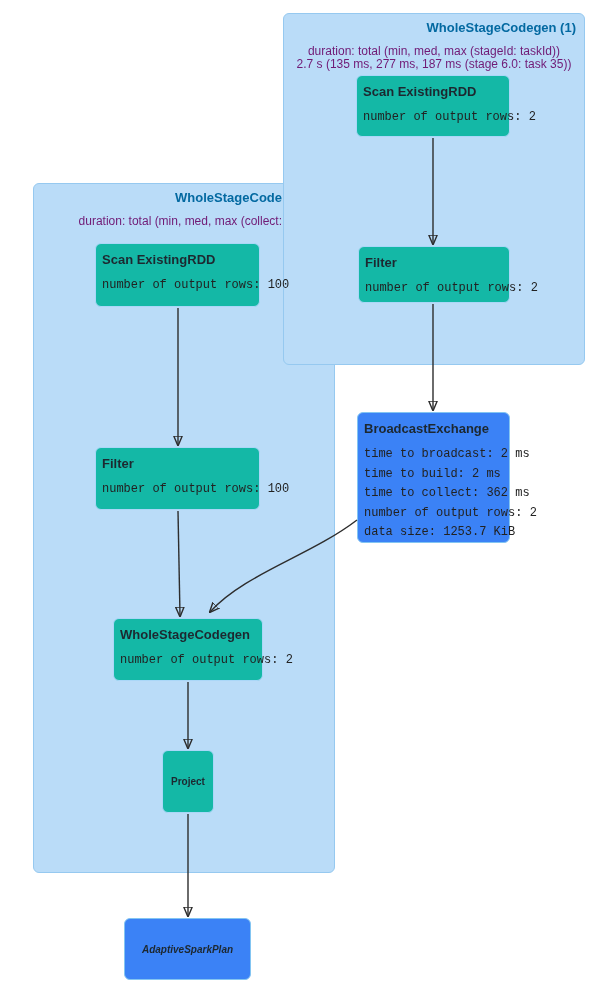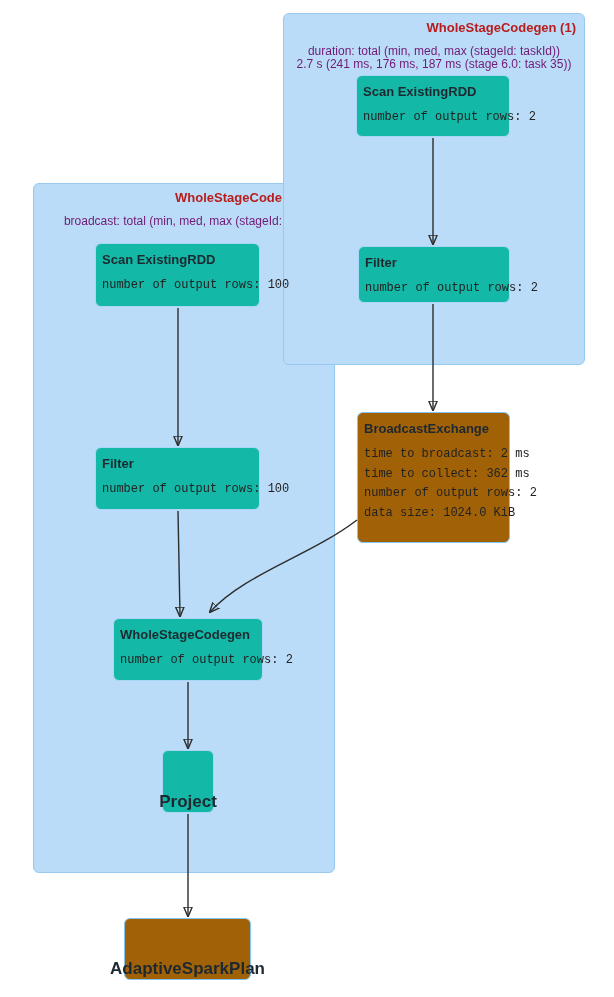--- a/index.html
+++ b/index.html
@@ -25,21 +25,21 @@
   #cluster-wsc2 { left: 33px;  top: 183px; width: 302px; height: 690px; }
   #cluster-wsc1 { left: 283px; top: 13px;  width: 302px; height: 352px; }
 
   .cluster-title {
     position: absolute;
     top: 6px;
     font-size: 13px;
     font-weight: bold;
     line-height: 15px;
     white-space: nowrap;
-    color: #b91c1c;
+    color: #0369a1;
   }
   #cluster-wsc1 .cluster-title { left: 8px; right: 8px;  text-align: right; }
   #cluster-wsc2 .cluster-title { left: 0;   right: 52px; text-align: right; }
 
   .cluster-duration {
     position: absolute;
     top: 31px;
     font-size: 12px;
     line-height: 13px;
     white-space: nowrap;
@@ -52,21 +52,21 @@
   
   .node {
     position: absolute;
     background: #14b8a6;
     border: 1px solid #aad7f8;
     border-radius: 6px;
     box-sizing: border-box;
     font-size: 12px;
   }
   .node.standalone {
-    background: #a16207;
+    background: #3b82f6;
     border-color: #83c5f2;
   }
   .node-title {
     position: absolute;
     top: 8px; left: 6px; right: 3px;
     font-size: 13px;
     font-weight: bold;
     line-height: 15px;
     white-space: nowrap;
     color: #1d2830;
@@ -74,36 +74,36 @@
   .node-metric, .node-metrics {
     position: absolute;
     top: 32px; left: 6px;
     line-height: 19.5px;
     white-space: nowrap;
     font-family: Liberation Mono, monospace;
   }
   .node-metrics span { display: block; }
   .node.center-label {
     display: flex;
-    align-items: flex-end;
+    align-items: center;
     justify-content: center;
-    font-size: 17px;
+    font-size: 10px;
     font-weight: bold;
     white-space: nowrap;
     color: #1d2830;
   }
 
   #node-scan1     { left: 356px; top: 75px;  width: 154px; height: 62px; }
   #node-filter1   { left: 358px; top: 246px; width: 152px; height: 57px; }
   #node-bexchange { left: 357px; top: 412px; width: 153px; height: 131px; }
   #node-scan2     { left: 95px;  top: 243px; width: 165px; height: 64px; }
   #node-filter2   { left: 95px;  top: 447px; width: 165px; height: 63px; }
   #node-bhj       { left: 113px; top: 618px; width: 150px; height: 63px; }
   #node-project   { left: 162px; top: 750px; width: 52px;  height: 63px; }
-  #node-adaptive  { left: 124px; top: 918px; width: 127px; height: 62px; }
+  #node-adaptive  { left: 124px; top: 918px; width: 127px; height: 62px; font-style: italic; }
 
   
   .edges {
     position: absolute;
     left: 0; top: 0;
     width: 614px; height: 997px;
     pointer-events: none;
   }
   .edges path {
     fill: none;
@@ -112,49 +112,50 @@
   }
 </style>
 </head>
 <body>
 
 <div class="canvas">
 
   <div class="cluster" id="cluster-wsc2">
     <div class="cluster-title">WholeStageCode</div>
     <div class="cluster-duration">
-      <span>broadcast: total (min, med, max (stageId:</span>
+      <span>duration: total (min, med, max (collect:</span>
     </div>
   </div>
 
   <div class="cluster" id="cluster-wsc1">
     <div class="cluster-title">WholeStageCodegen (1)</div>
     <div class="cluster-duration">
       <span>duration: total (min, med, max (stageId: taskId))</span>
-      <span>2.7 s (241 ms, 176 ms, 187 ms (stage 6.0: task 35))</span>
+      <span>2.7 s (135 ms, 277 ms, 187 ms (stage 6.0: task 35))</span>
     </div>
   </div>
 
   <div class="node" id="node-scan1">
     <div class="node-title">Scan ExistingRDD</div>
     <div class="node-metric">number of output rows: 2</div>
   </div>
 
   <div class="node" id="node-filter1">
     <div class="node-title">Filter</div>
     <div class="node-metric">number of output rows: 2</div>
   </div>
 
   <div class="node standalone" id="node-bexchange">
     <div class="node-title">BroadcastExchange</div>
     <div class="node-metrics">
       <span>time to broadcast: 2 ms</span>
+      <span>time to build: 2 ms</span>
       <span>time to collect: 362 ms</span>
       <span>number of output rows: 2</span>
-      <span>data size: 1024.0 KiB</span>
+      <span>data size: 1253.7 KiB</span>
     </div>
   </div>
 
   <div class="node" id="node-scan2">
     <div class="node-title">Scan ExistingRDD</div>
     <div class="node-metric">number of output rows: 100</div>
   </div>
 
   <div class="node" id="node-filter2">
     <div class="node-title">Filter</div>

